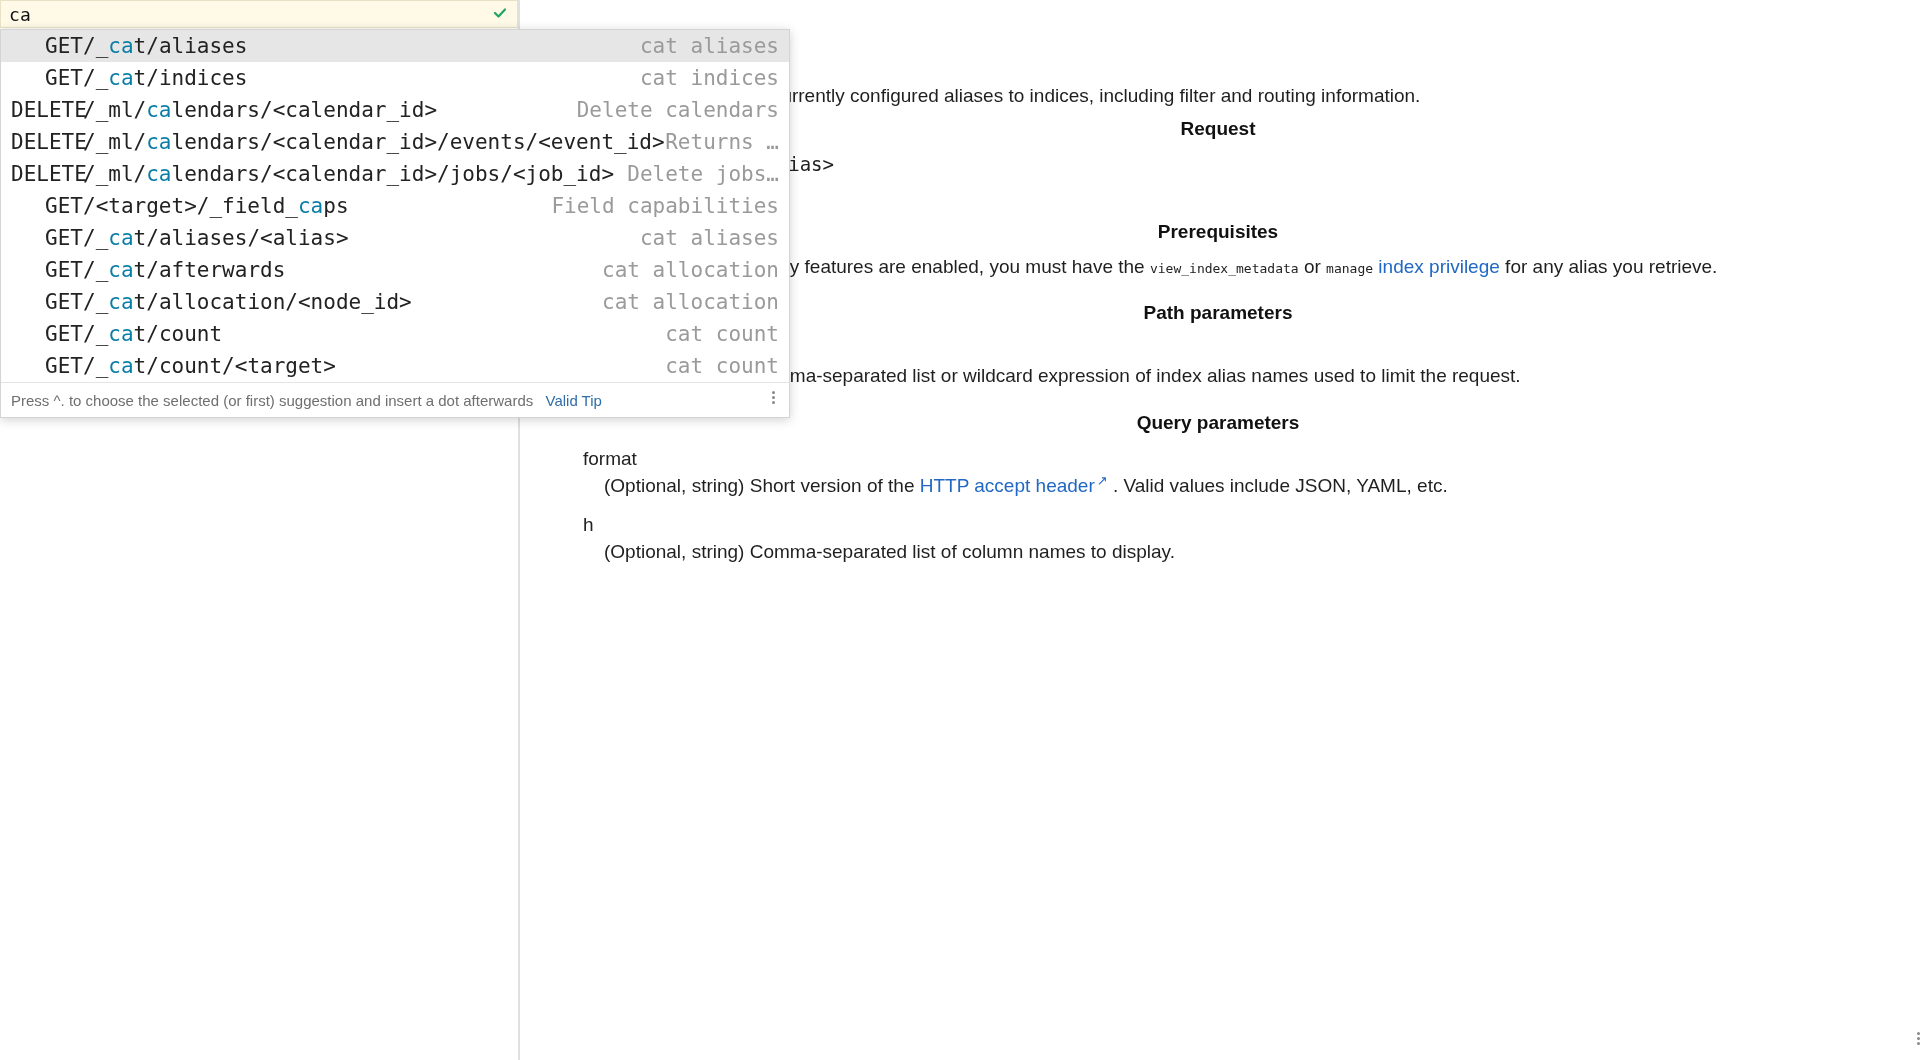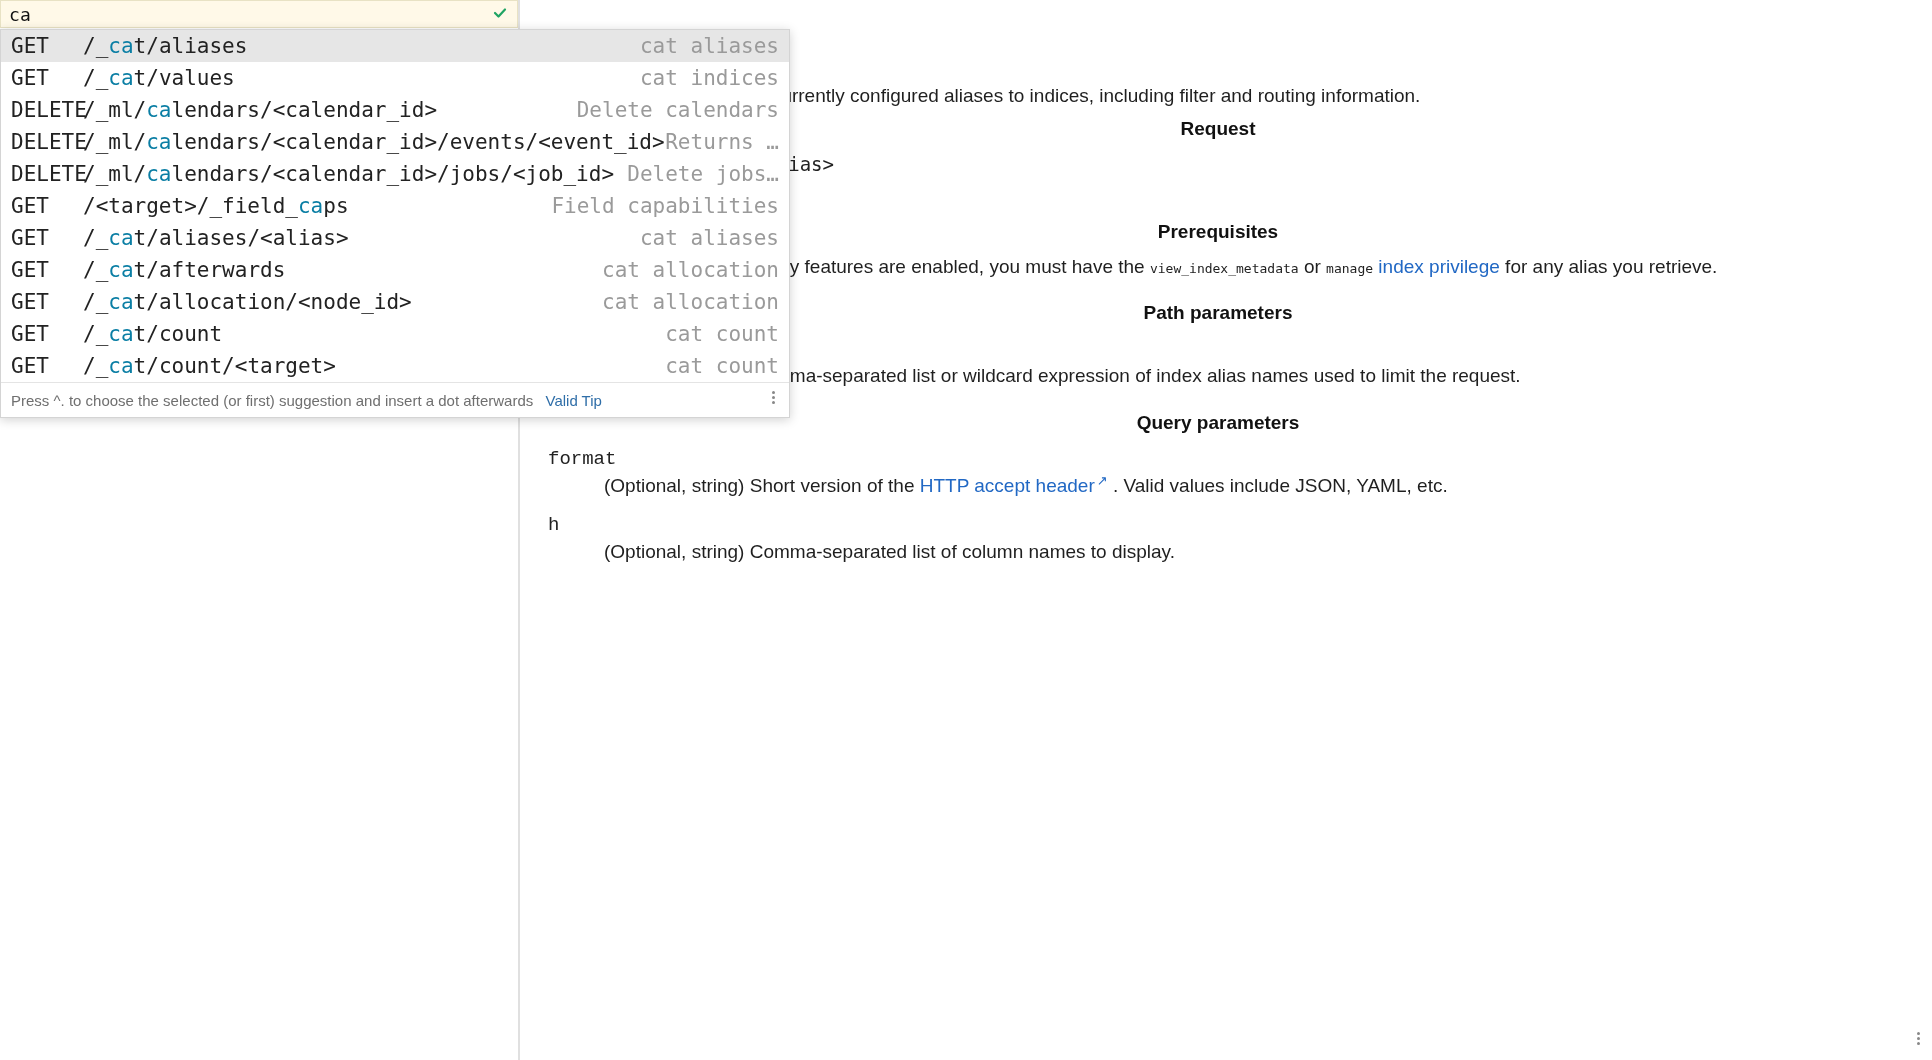--- a/index.html
+++ b/index.html
@@ -6,39 +6,39 @@
   html, body { height: 100%; width: 100%; font-family: -apple-system, BlinkMacSystemFont, "Segoe UI", Helvetica, Arial, sans-serif; background: #fff; color: #1a1a1a; }
   .app { display: flex; height: 100vh; width: 100vw; position: relative; }
   .left-pane { flex: 0 0 520px; border-right: 2px solid #e0e0e0; position: relative; background: #fff; }
   .right-pane { flex: 1; padding: 28px 44px 28px 28px; overflow: hidden; background: #fff; position: relative; }
   .input-bar { height: 28px; background: #fff9e8; border: 1px solid #e8e2c4; display: flex; align-items: center; padding: 0 8px; font-family: "SF Mono","Menlo","Consolas",monospace; font-size: 18px; letter-spacing: 0.2px; color: #111; position: relative; }
   .input-bar .check { position:absolute; right:10px; color:#1fa463; font-size:16px; font-weight:bold; }
   .autocomplete-popup { position: absolute; top: 29px; left: 0; width: 790px; background: #fff; border: 1px solid #d4d4d4; box-shadow: 0 2px 10px rgba(0,0,0,0.18); z-index: 50; }
   .ac-list { max-height: 360px; overflow: hidden; }
   .ac-row { display:flex; justify-content: space-between; align-items:center; padding: 2px 10px 2px 10px; font-family: "SF Mono","Menlo","Consolas",monospace; font-size:21px; line-height:28px; white-space: nowrap; cursor: default; }
   .ac-row.selected { background: #e6e6e6; }
-  .ac-left { display:flex; }
+  .ac-left { display:flex;text-align:right; }
   .ac-method { width:72px; display:inline-block; color:#222; }
   .ac-path { color:#222; }
   .ac-path .hl { color:#0a7ea4; }
   .ac-desc { color:#9a9a9a; font-family: "SF Mono","Menlo","Consolas",monospace; }
   .ac-footer { border-top:1px solid #e4e4e4; padding:6px 10px; display:flex; justify-content:space-between; align-items:center; font-size:15px; color:#6f6f6f; }
   .ac-footer .tip { color:#6f6f6f;text-align:center; }
   .ac-footer .link { color:#2f6ea8; margin-left:8px; cursor:pointer; }
   .ac-footer .more { color:#888; font-size:18px; letter-spacing:1px; padding:0 4px; cursor:pointer; }
   .doc-title { color:#2168c4; font-size:28px; font-weight:700; margin-bottom:22px; }
   .doc-p { font-size:19px; line-height:1.45; color:#1f1f1f; margin-bottom:4px; }
   .doc-h { font-weight:700; font-size:19px; margin-top:8px; margin-bottom:10px; color:#111;text-align:center; }
   .code { font-family:"SF Mono","Menlo","Consolas",monospace; font-size:13px; color:#222; }
   .codeblock { font-family:"SF Mono","Menlo","Consolas",monospace; font-size:19px; color:#222; margin:6px 0 4px 0; line-height:1.5; }
   .bullet { display:flex; margin-top:8px; }
   .bullet .dot { width:8px; height:8px; border-radius:50%; background:#111; margin-top:8px; margin-right:12px; flex-shrink:0; }
   .bullet .txt { font-size:19px; line-height:1.45; color:#1f1f1f; }
   .link-blue { color:#2168c4; cursor:pointer; }
-  .param-label { font-family:Liberation Mono, monospace; font-size:19px; color:#222; margin-top:14px; }
+  .param-label { font-family:Liberation Sans, sans-serif; font-size:19px; color:#222; margin-top:14px;margin-left:35px; }
   .param-desc { font-size:19px; line-height:1.45; color:#1f1f1f; margin-left:56px; margin-top:2px; }
   .ext-arrow { font-size:13px; color:#2168c4; vertical-align: super; margin-left:2px; }
   .right-more { position:absolute; right:12px; bottom:8px; color:#888; font-size:18px; letter-spacing:1px; cursor:pointer; }
   .vdots { display:inline-block; line-height:0.6; }
   .vdots span { display:block; width:3px; height:3px; background:#888; border-radius:50%; margin:2px 0; }
 </style>
 </head>
 <body>
 
 <div class="app">
@@ -58,21 +58,21 @@
           <div class="ac-row selected">
             <div class="ac-left">
               <span class="ac-method">GET</span>
               <span class="ac-path"><span>/_</span><span class="hl">ca</span><span>t/aliases</span></span>
             </div>
             <span class="ac-desc">cat aliases</span>
           </div>
           <div class="ac-row">
             <div class="ac-left">
               <span class="ac-method">GET</span>
-              <span class="ac-path"><span>/_</span><span class="hl">ca</span><span>t/values</span></span>
+              <span class="ac-path"><span>/_</span><span class="hl">ca</span><span>t/indices</span></span>
             </div>
             <span class="ac-desc">cat indices</span>
           </div>
           <div class="ac-row">
             <div class="ac-left">
               <span class="ac-method">DELETE</span>
               <span class="ac-path"><span>/_ml/</span><span class="hl">ca</span><span>lendars/&lt;calendar_id&gt;</span></span>
             </div>
             <span class="ac-desc">Delete calendars</span>
           </div>

